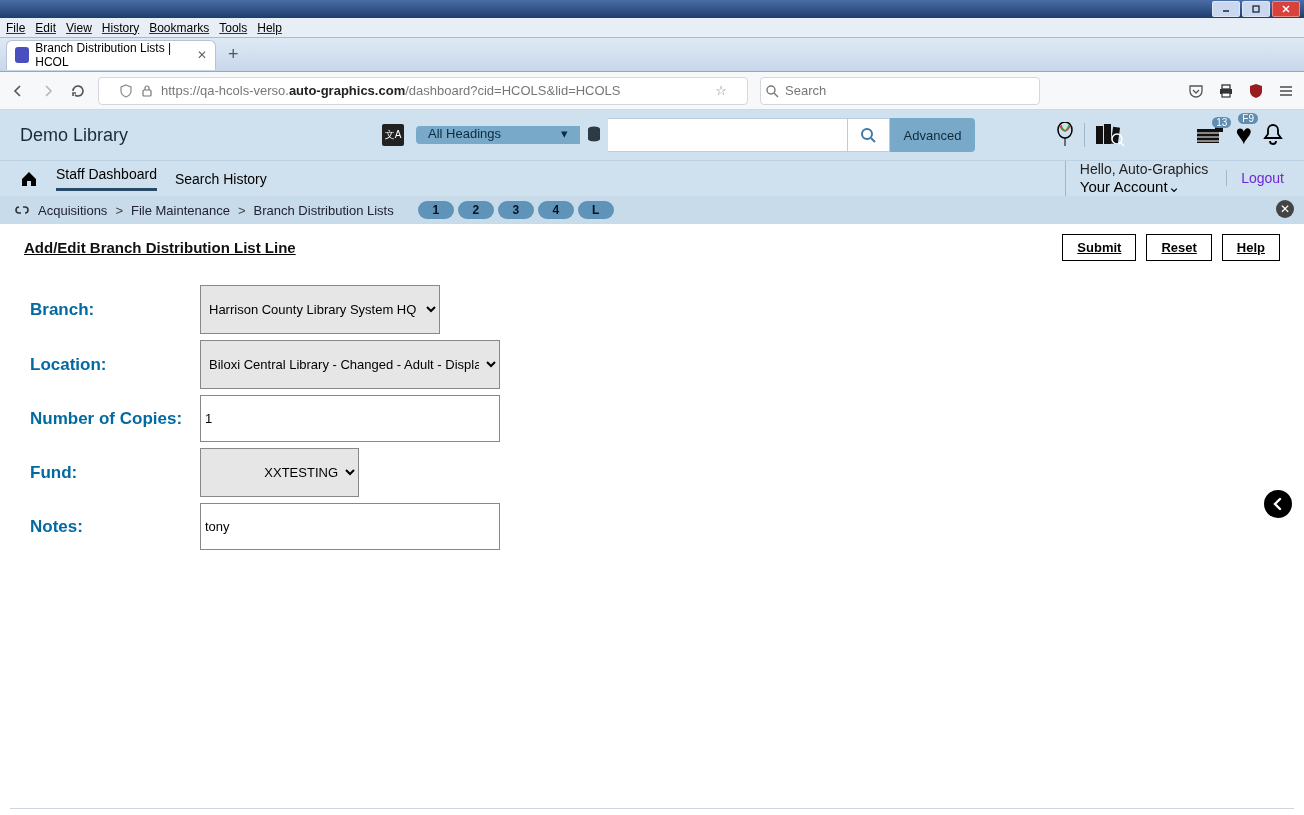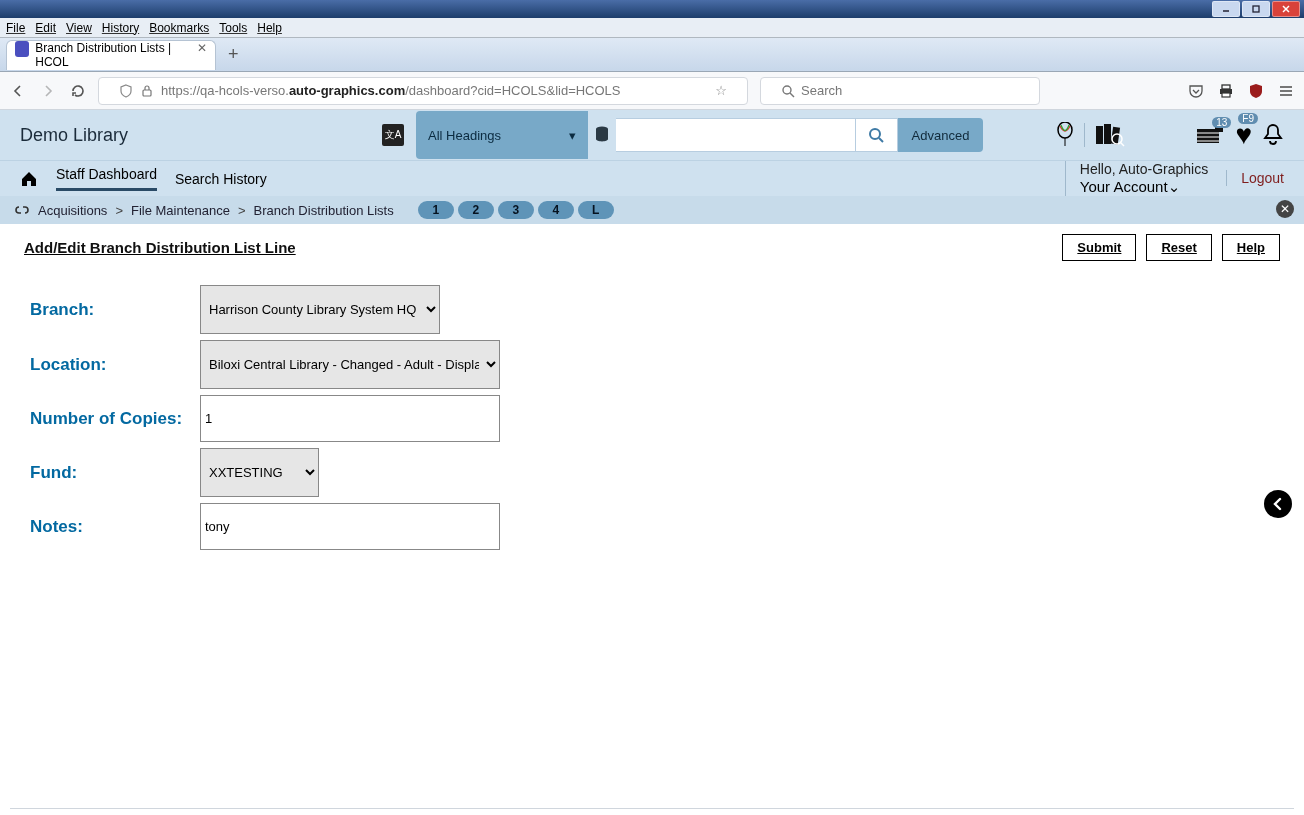--- a/index.html
+++ b/index.html
@@ -28,54 +28,54 @@
 }
 .menubar span{margin-right:10px; text-decoration:underline; text-decoration-color:#333;}
 .tabstrip{
   height:34px; background:linear-gradient(#dfe9f5,#c7d7ea);
   display:flex; align-items:center; padding:0 6px;
   border-bottom:1px solid #9aa7b5;
 }
 .browser-tab{
   background:#fff; border:1px solid #b5c3d3; border-bottom:none;
   border-radius:6px 6px 0 0; height:30px;
-  display:flex; padding:0 8px; font-size:12px;
+  display:flex; align-items:center; padding:0 8px; font-size:12px;
   max-width:210px;
 }
 .browser-tab .tabicon{width:16px;height:16px;background:#4a4fbf;border-radius:3px;margin-right:6px;}
 .browser-tab .closex{margin-left:8px;color:#666;}
 .newtab{margin-left:12px;color:#555;font-size:18px;}
 .addrbar{
   height:38px; background:#f7f8fa; border-bottom:1px solid #d0d6dd;
   display:flex; align-items:center; padding:0 10px; gap:12px;
 }
 .navicons{display:flex;gap:14px;align-items:center;color:#555;}
 .urlbox{
   flex:0 0 650px; height:28px; border:1px solid #d4d8de; border-radius:4px;
   display:flex; align-items:center; padding:0 20px; color:#777; font-size:13px;
   background:#fff;
   gap:8px;
 }
 .urlbox .star{margin-left:auto;color:#888;}
 .searchbox-browser{
   flex:0 0 280px; height:28px; border:1px solid #d4d8de; border-radius:4px;
-  display:flex; align-items:center; padding:0 20px; color:#777; background:#fff;
+  display:flex; align-items:center; padding:0 4px; color:#777; background:#fff;
   gap:6px;
 }
 .rightctrls{margin-left:auto; display:flex; gap:14px; align-items:center; color:#444;}
 
 .app-header{
   height:50px; background:#cfe1ef; display:flex; align-items:center;
   padding:0 20px; gap:12px;
 }
 .app-title{font-size:18px; color:#1b2b3a;}
 .lang-icon{width:22px;height:22px; background:#222; color:#fff; font-size:10px; display:flex;align-items:center;justify-content:center; border-radius:2px; position:relative;}
 .search-category{
-  height:48px; background:#78a9c8; color:#0b2b40; border-radius:4px 0 0 4px;
-  display:flex; align-items:center; padding:0 12px; gap:8px;
+  height:18px; background:#78a9c8; color:#0b2b40; border-radius:4px 0 0 4px;
+  display:flex; align-items:flex-start; padding:0 12px; gap:0;
 }
 .db-icon{color:#2b3a45;}
 .search-input{height:34px;width:240px;border:1px solid #b7cde0;border-left:none;background:#fff;}
 .search-go{height:34px;width:42px;background:#fff;border:1px solid #b7cde0;border-left:none;display:flex;align-items:center;justify-content:center;color:#3e7aa5;}
 .advanced-btn{height:34px;background:#78a9c8;color:#102a3b;padding:0 14px;border-radius:0 4px 4px 0;display:flex;align-items:center;}
 .header-icons-right{margin-left:auto;display:flex;gap:10px;align-items:center;}
 .heart-wrap{position:relative;}
 .heart{font-size:28px;color:#000;}
 .badge{position:absolute;top:-6px;right:-6px;background:#608db0;color:#fff;font-size:10px;border-radius:8px;padding:0 4px;}
 
@@ -83,21 +83,21 @@
   height:36px;background:#cfe1ef;border-top:1px solid #bcd2e3;
   display:flex;align-items:center;padding:0 20px;gap:18px;font-size:14px;
 }
 .app-nav .home{font-size:16px;color:#000;}
 .app-nav .navlink{color:#000;}
 .app-nav .navlink.active{border-bottom:3px solid #294a66;padding-bottom:6px;}
 .app-nav .right-acct{margin-left:auto;display:flex;align-items:center;gap:18px;}
 .acct-block{border-left:1px solid #9fb8cc;padding-left:14px;line-height:1.2;}
 .acct-hello{font-size:14px;color:#222;}
 .acct-name{font-size:15px;color:#000;}
-.logout{border-left:1px solid #9fb8cc;padding-left:14px;font-size:14px;color:#7f1d1d;}
+.logout{border-left:1px solid #9fb8cc;padding-left:14px;font-size:14px;color:#6d28d9;}
 
 .crumb-bar{
   height:28px;background:#c7dbea;display:flex;align-items:center;
   padding:0 14px;gap:8px;font-size:13px;color:#223;position:relative;
 }
 .crumb-bar .linkicon{color:#333;}
 .crumb-bar .sep{color:#444;}
 .pills{display:flex;gap:4px;margin-left:16px;}
 .pill{width:36px;height:18px;background:#5f94b8;color:#06121f;font-weight:bold;display:flex;align-items:center;justify-content:center;border-radius:9px;font-size:12px;}
 .crumb-close{position:absolute;right:10px;top:4px;width:18px;height:18px;border-radius:50%;background:#444;color:#fff;display:flex;align-items:center;justify-content:center;font-size:12px;}
@@ -109,21 +109,21 @@
 .page-actions{margin-left:auto;display:flex;gap:10px;}
 .btn{border:1.5px solid #000;background:#fff;padding:5px 14px;font-weight:bold;font-size:13px;cursor:pointer;}
 .form-area{padding:14px 30px;}
 .form-row{display:flex;align-items:center;margin-bottom:6px;}
 .form-label{width:170px;font-size:17px;font-weight:bold;color:#0369a1;}
 .form-control, select.form-control {
   font-size:13px; padding:15px 4px; border:1px solid #888; background:#efefef;
 }
 select.form-control{background:#e6e6e6;}
 input.form-control{background:#fff;}
-.w240{width:240px;} .w300{width:300px;} .w150{width:119px;}
+.w240{width:240px;} .w300{width:300px;} .w150{width:159px;text-align:right;}
 
 .float-back{
   position:absolute; right:12px; top:490px;
   width:28px;height:28px;border-radius:50%;background:#000;color:#fff;
   display:flex;align-items:center;justify-content:center;font-size:16px;
 }
 .bottom-line{position:absolute;bottom:6px;left:10px;right:10px;height:1px;background:#d0d6dd;}
 .urltext b{color:#222;font-weight:600;}
 svg{display:block;}
 </style>

